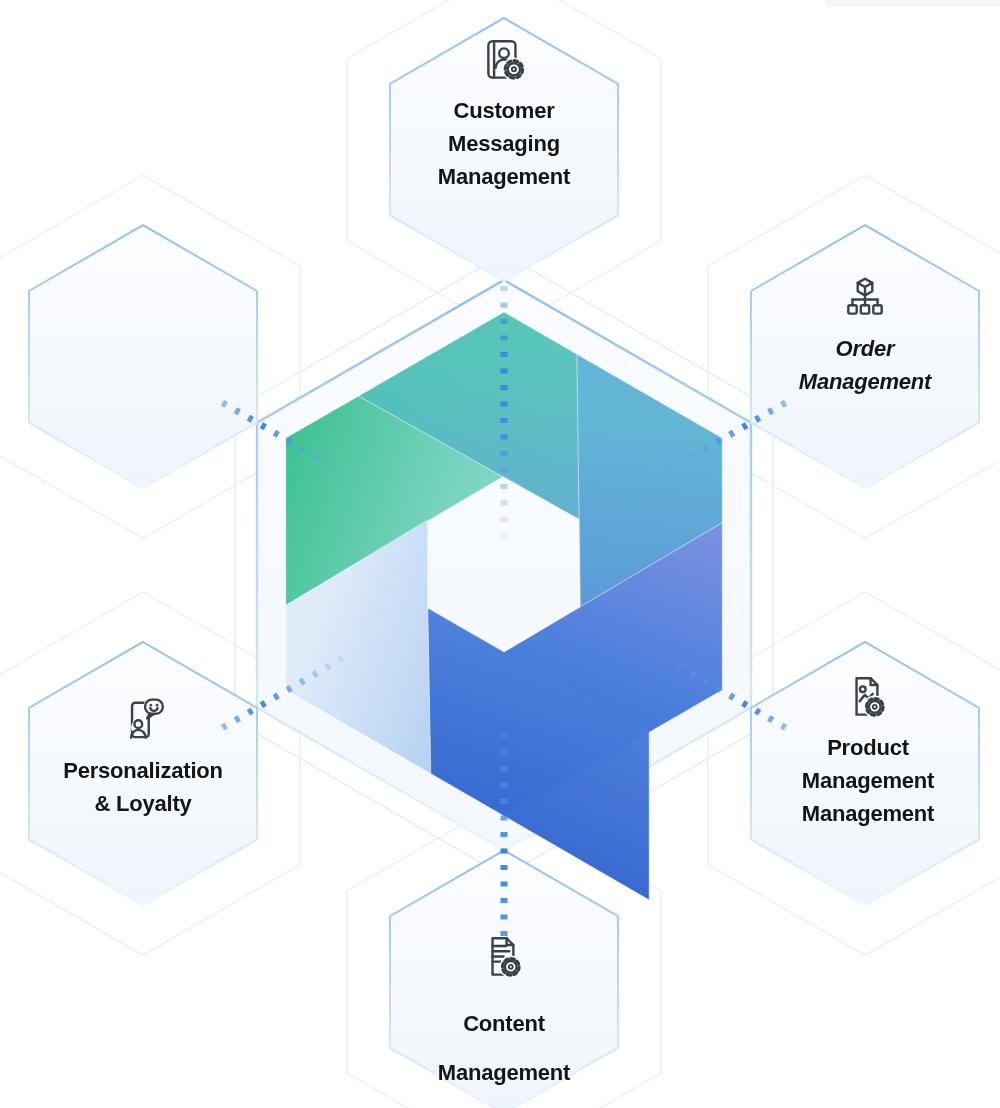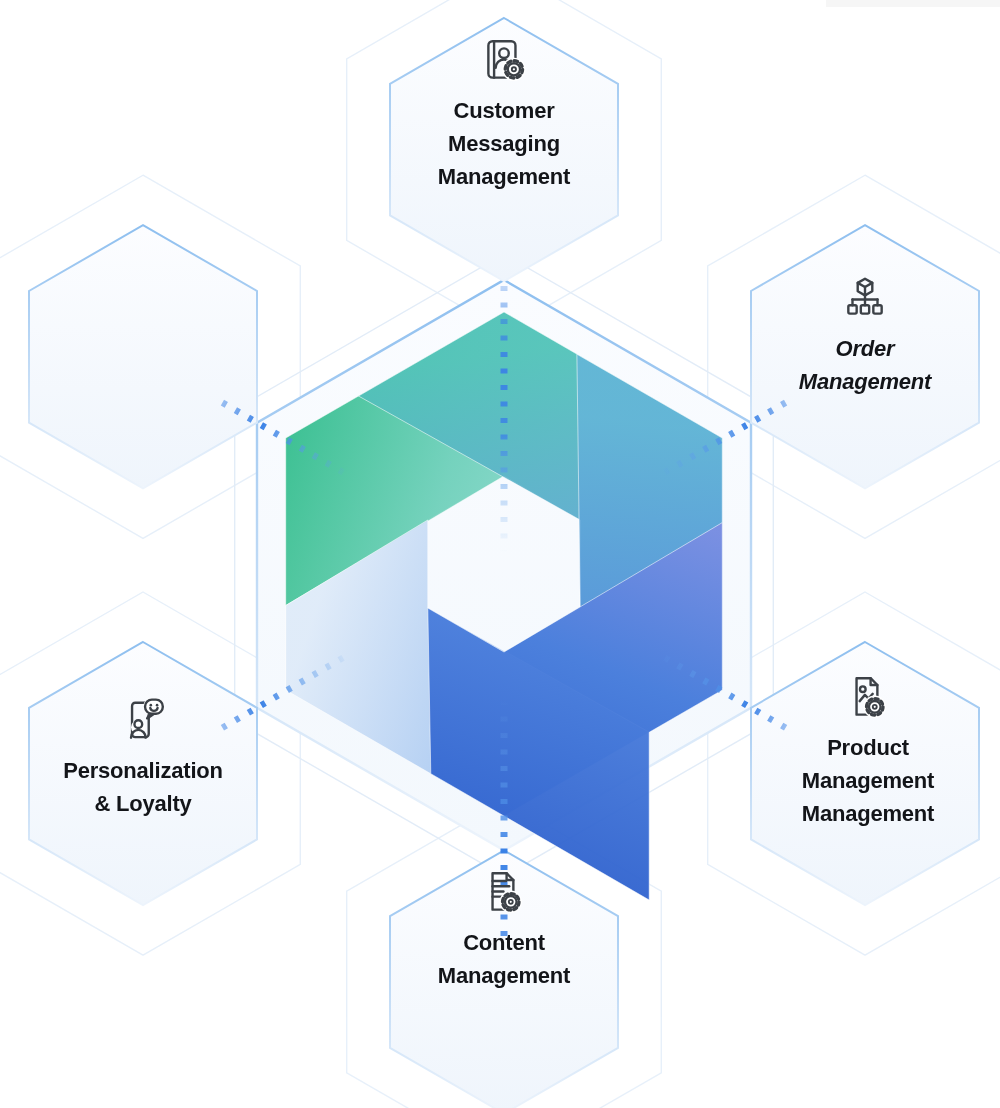--- a/index.html
+++ b/index.html
@@ -194,21 +194,21 @@
     <circle class="backing" cx="30.5" cy="32.5" r="10.8"></circle>
     <circle class="gear-teeth" cx="30.5" cy="32.5" r="7.9" stroke-dasharray="3.1 3.1"></circle>
     <circle cx="30.5" cy="32.5" r="5.6"></circle>
     <circle cx="30.5" cy="32.5" r="1.9" stroke-width="1.8"></circle>
   </svg>
   <div class="hex-label">Product</div>
   <div class="hex-label">Management</div>
   <div class="hex-label">Management</div>
 </div>
 
-<div class="hex-content" style="left:374px;top:868px;">
+<div class="hex-content" style="left:374px;top:933px;gap:16px;">
   <svg class="icon ico" width="50" height="50" viewBox="0 0 48 48">
     <path d="M 13 5 H 26.5 L 33 11.5 V 40 H 13 Z"></path>
     <path d="M 26.5 5 V 11.5 H 33"></path>
     <path d="M 13 12.5 H 26"></path>
     <path d="M 13 17.5 H 29"></path>
     <path d="M 13 22.5 H 23.5"></path>
     <path d="M 13 27.5 H 27"></path>
     <circle class="backing" cx="30.5" cy="32.5" r="10.8"></circle>
     <circle class="gear-teeth" cx="30.5" cy="32.5" r="7.9" stroke-dasharray="3.1 3.1"></circle>
     <circle cx="30.5" cy="32.5" r="5.6"></circle>

